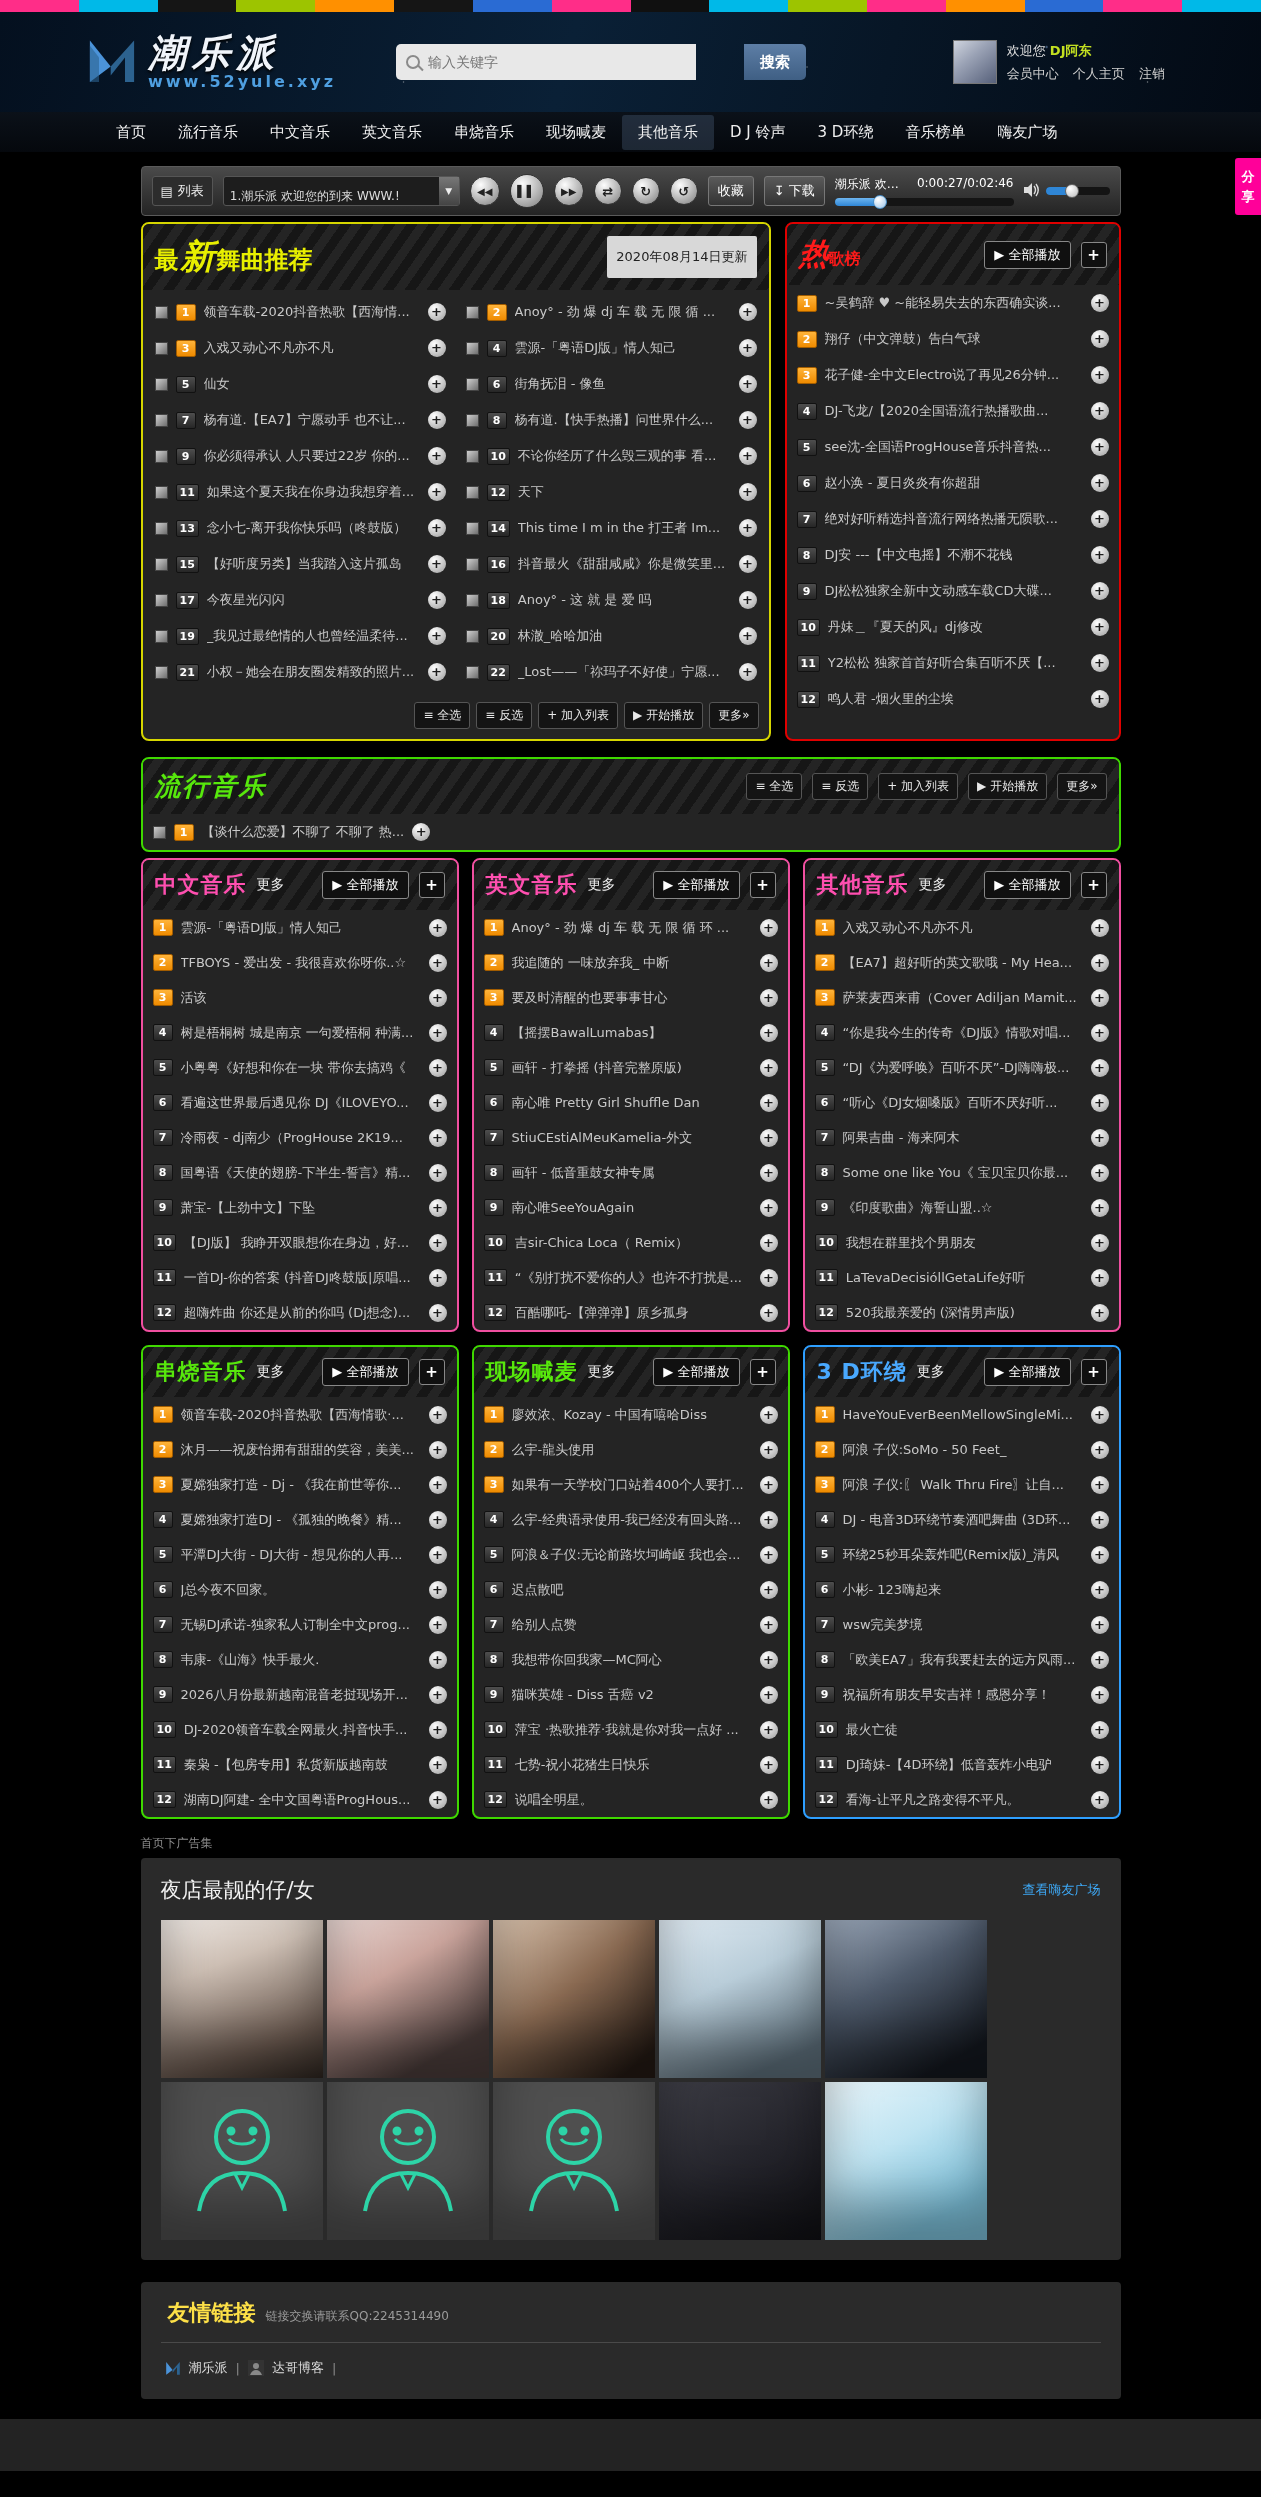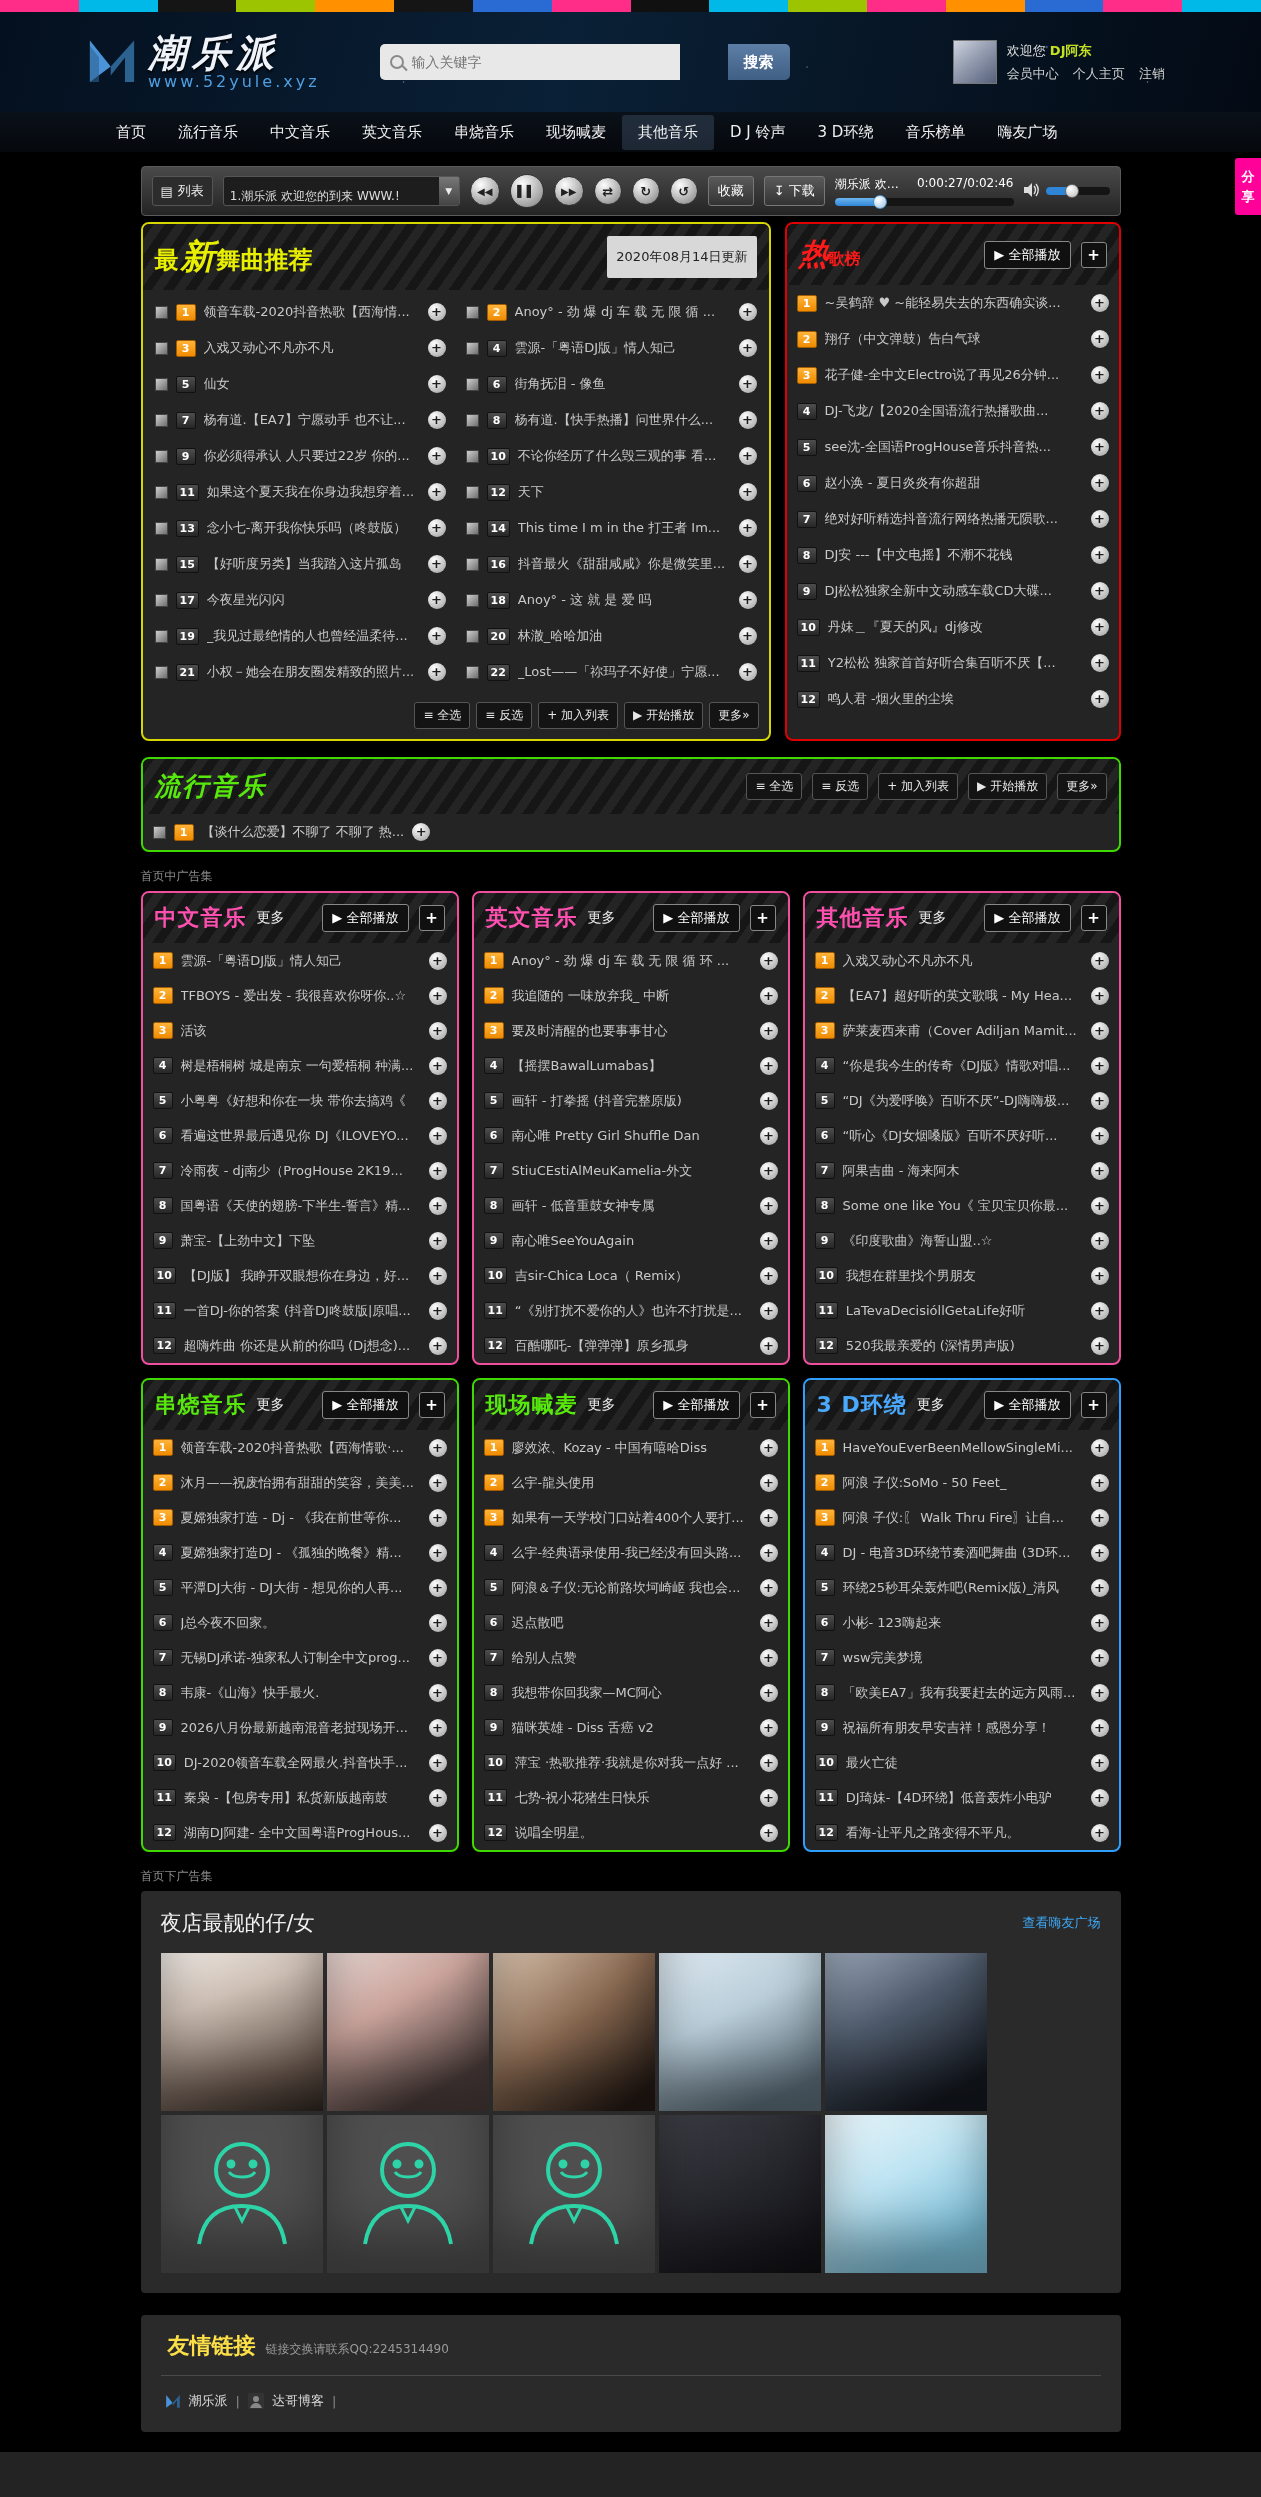--- a/index.html
+++ b/index.html
@@ -15,21 +15,21 @@
       radial-gradient(2px 2px at 18% 30%, rgba(255,255,255,.8), transparent 60%),
       radial-gradient(2px 2px at 32% 70%, rgba(255,255,255,.45), transparent 60%),
       radial-gradient(3px 3px at 83% 35%, rgba(160,200,255,.55), transparent 60%),
       radial-gradient(2px 2px at 64% 55%, rgba(255,255,255,.4), transparent 60%),
       radial-gradient(2px 2px at 91% 70%, rgba(255,255,255,.5), transparent 60%),
       linear-gradient(105deg,#04101f 0%,#0a2036 45%,#071626 70%,#030a14 100%);
       display:flex; align-items:center; padding:0 86px; }
   .logo-wrap { display:flex; align-items:center; gap:10px; }
   .logo-text-block { line-height:1; }
   .logo-title { color:#f0f4fa; font-size:38px; font-weight:bold; letter-spacing:6px; font-style:italic; text-shadow:0 2px 3px #000; }
-  .logo-url { color:#4f9fe0; font-size:16px; letter-spacing:3px; margin-top:2px; }
+  .logo-url { color:#4f9fe0; font-size:16px; letter-spacing:3px; margin-top:2px;font-weight:bold; }
   .search-wrap { display:flex; margin-left:60px; }
   .search-box { display:flex; align-items:center; background:#e8e8e8; border-radius:5px 0 0 5px; width:300px; height:36px; padding:0 10px; gap:8px; }
   .search-box input { border:0; outline:0; background:transparent; font-size:14px; color:#333; width:100%; font-family:inherit; }
   .mag { width:14px; height:14px; border:2px solid #8a8a8a; border-radius:50%; position:relative; flex:none; }
   .mag::after { content:""; position:absolute; width:7px; height:2px; background:#8a8a8a; transform:rotate(45deg); right:-6px; bottom:-2px; }
   .search-btn { height:36px; padding:0 16px; background:linear-gradient(#5d7ea6,#3f5f84); color:#fff; border:0; border-radius:0 5px 5px 0; font-size:15px; font-weight:bold; cursor:pointer; font-family:inherit;margin-left:48px; }
   .user-wrap { margin-left:auto; display:flex; gap:10px; align-items:center; }
   .avatar { width:44px; height:44px; border:1px solid #777; background:linear-gradient(140deg,#cfd4de 0%,#9aa2b5 40%,#56607a 100%); }
   .user-lines { font-size:13px; color:#ddd; line-height:1.8; }
   .uname { color:#c3e021; font-weight:bold; }
@@ -543,21 +543,20 @@
 
         <div class="srow">
           <span class="chk"></span>
           <span class="num">1</span>
           <span class="title" style="flex:0 1 auto;">【谈什么恋爱】不聊了 不聊了 热...</span>
           <span class="add-ic">+</span>
         </div>
       </div>
   </div>
 
-  <div class="sec-label">首页中广告集</div>
 
   <div class="genre-grid">
 
     <div class="panel gpanel gp-pink">
       <div class="phead stripes">
         <span class="gtitle">中文音乐</span>
         <span class="more">更多</span>
         <span class="spacer"></span>
         <span class="play-all"><span>▶</span> <span>全部播放</span></span>
         <span class="plus-box">+</span>

